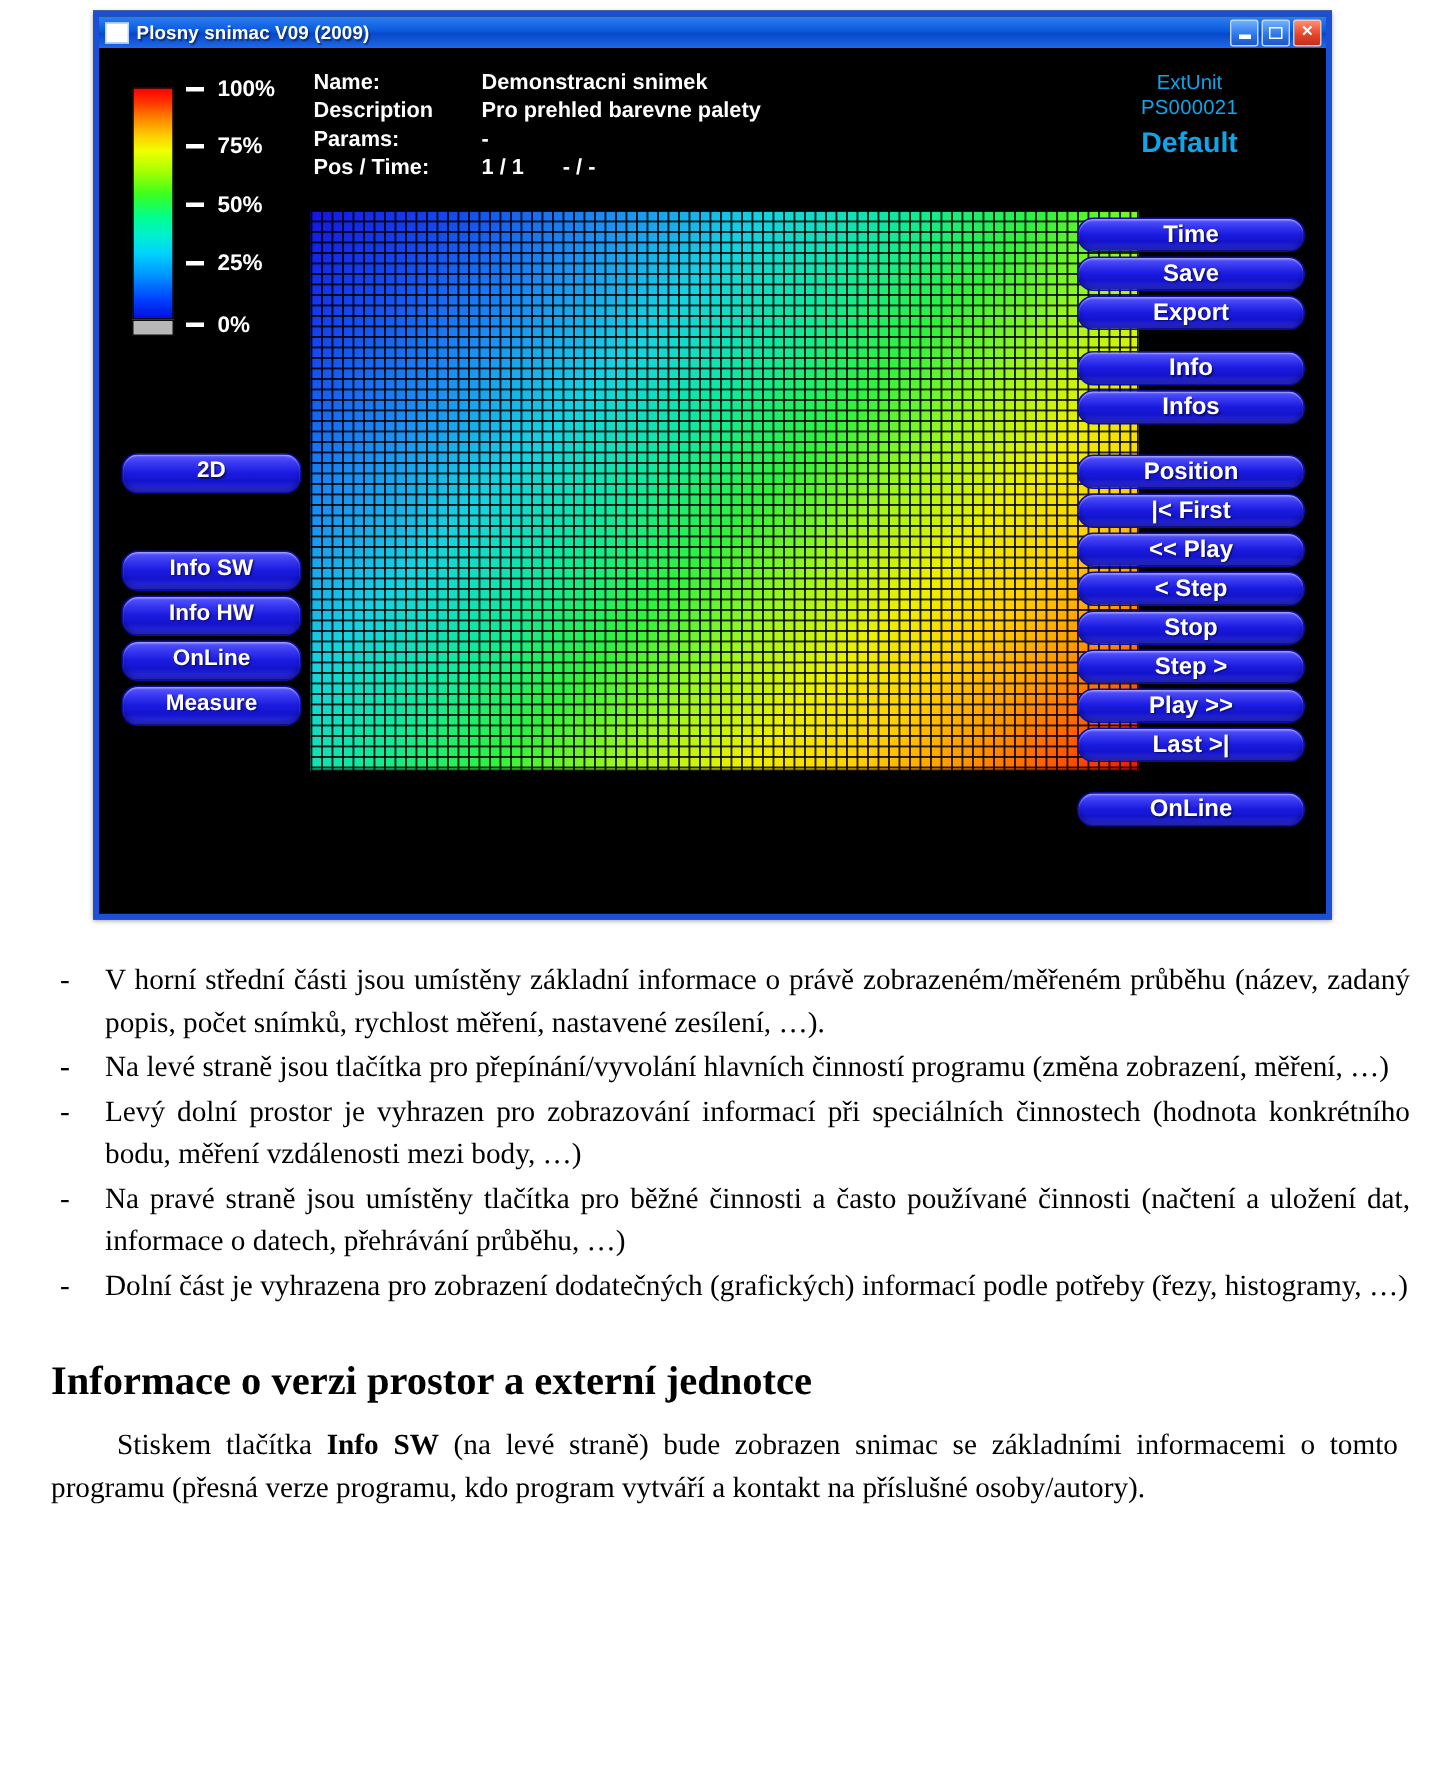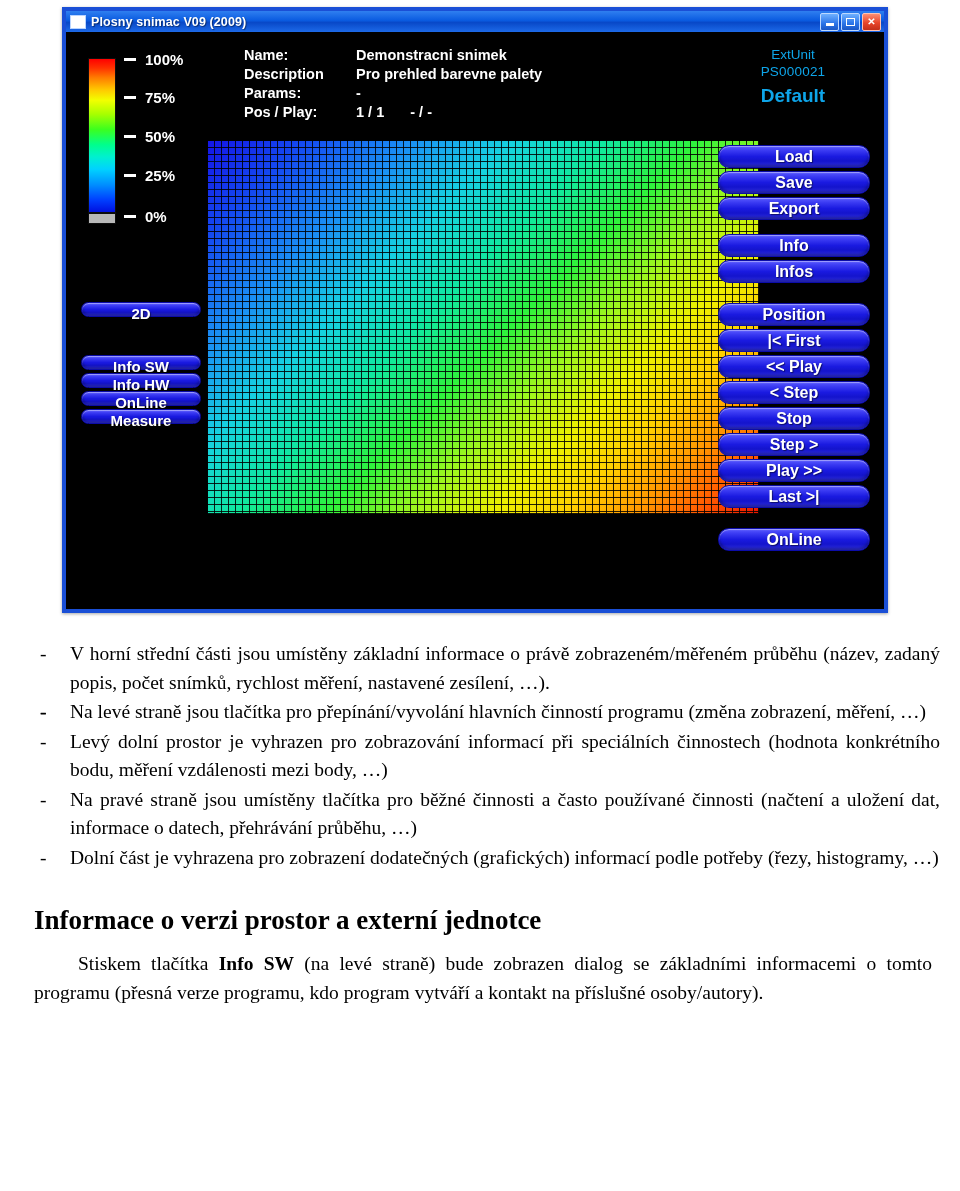--- a/index.html
+++ b/index.html
@@ -150,21 +150,21 @@
     position: absolute;
     left: 143px;
     top: 14px;
     color: #ffffff;
     font-family: "Liberation Sans", sans-serif;
     font-size: 14.5px;
     font-weight: bold;
     line-height: 19px;
   }
   .info-row { display: flex; }
-  .info-label { width: 112px; flex: 0 0 112px; margin-left: 35px; }
+  .info-label { width: 112px; flex: 0 0 112px; }
   .info-value { white-space: nowrap; }
   .info-value .sub { display: inline-block; }
   .pos-gap { display: inline-block; width: 26px; }
 
   
   .ext-header {
     position: absolute;
     right: 16px;
     top: 14px;
     width: 150px;
@@ -228,21 +228,21 @@
   }
 
   .left-buttons {
     position: absolute;
     left: 15px;
     top: 270px;
     width: 120px;
   }
   .left-buttons .btn {
     width: 120px;
-    height: 15px;
+    height: 27px;
     line-height: 21px;
     font-size: 15px;
     margin-bottom: 3px;
   }
   .left-buttons .gap-lg { margin-bottom: 38px; }
 
   .right-buttons {
     position: absolute;
     right: 14px;
     top: 113px;
@@ -356,21 +356,21 @@
       </div>
       <div class="info-row">
         <span class="info-label">Description</span>
         <span class="info-value">Pro prehled barevne palety</span>
       </div>
       <div class="info-row">
         <span class="info-label">Params:</span>
         <span class="info-value">-</span>
       </div>
       <div class="info-row">
-        <span class="info-label">Pos / Play:</span>
+        <span class="info-label">Pos / Time:</span>
         <span class="info-value"><span class="sub">1 / 1</span><span class="pos-gap"></span><span class="sub">- / -</span></span>
       </div>
     </div>
 
     <div class="ext-header">
       <div class="ext-line1">ExtUnit</div>
       <div class="ext-line2">PS000021</div>
       <div class="ext-default">Default</div>
     </div>
 
@@ -378,21 +378,21 @@
 
     <div class="left-buttons">
       <div class="btn gap-lg">2D</div>
       <div class="btn">Info SW</div>
       <div class="btn">Info HW</div>
       <div class="btn">OnLine</div>
       <div class="btn">Measure</div>
     </div>
 
     <div class="right-buttons">
-      <div class="btn">Load</div>
+      <div class="btn">Time</div>
       <div class="btn">Save</div>
       <div class="btn gap-sm">Export</div>
       <div class="btn">Info</div>
       <div class="btn gap-md">Infos</div>
       <div class="btn">Position</div>
       <div class="btn">|&lt; First</div>
       <div class="btn">&lt;&lt; Play</div>
       <div class="btn">&lt; Step</div>
       <div class="btn">Stop</div>
       <div class="btn">Step &gt;</div>
@@ -426,14 +426,14 @@
       <span>Na pravé straně jsou umístěny tlačítka pro běžné činnosti a často používané činnosti (načtení a uložení dat, informace o datech, přehrávání průběhu, …)</span>
     </li>
     <li>
       <span class="dash">-</span>
       <span>Dolní část je vyhrazena pro zobrazení dodatečných (grafických) informací podle potřeby (řezy, histogramy, …)</span>
     </li>
   </ul>
 
   <div class="doc-heading">Informace o verzi prostor a externí jednotce</div>
 
-  <div class="doc-para"><span>Stiskem tlačítka </span><b>Info SW</b><span> (na levé straně) bude zobrazen dialog se základními informacemi o tomto programu (přesná verze programu, kdo program vytváří a kontakt na příslušné osoby/autory).</span></div>
+  <div class="doc-para"><span>Stiskem tlačítka </span><b>Info SW</b><span> (na levé straně) bude zobrazen snimac se základními informacemi o tomto programu (přesná verze programu, kdo program vytváří a kontakt na příslušné osoby/autory).</span></div>
 </div>
 
 </body></html>

